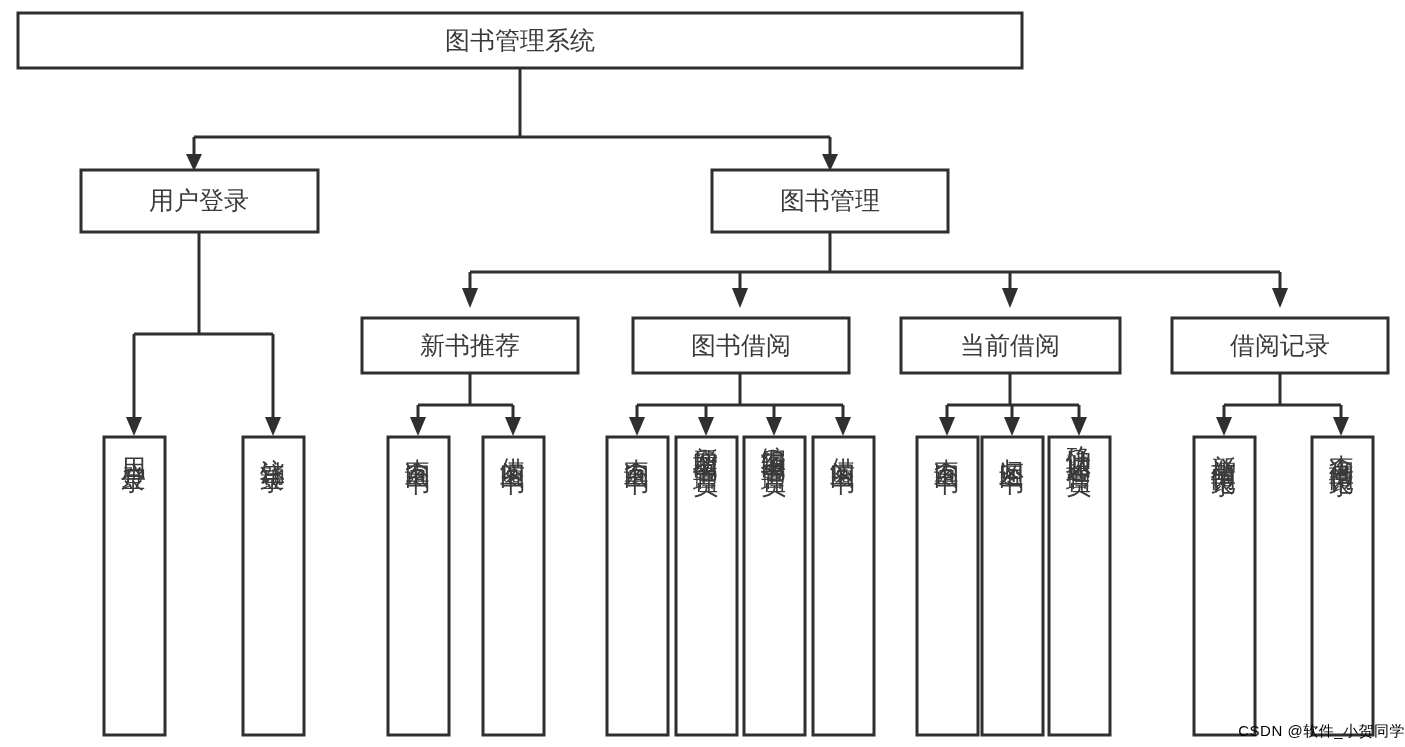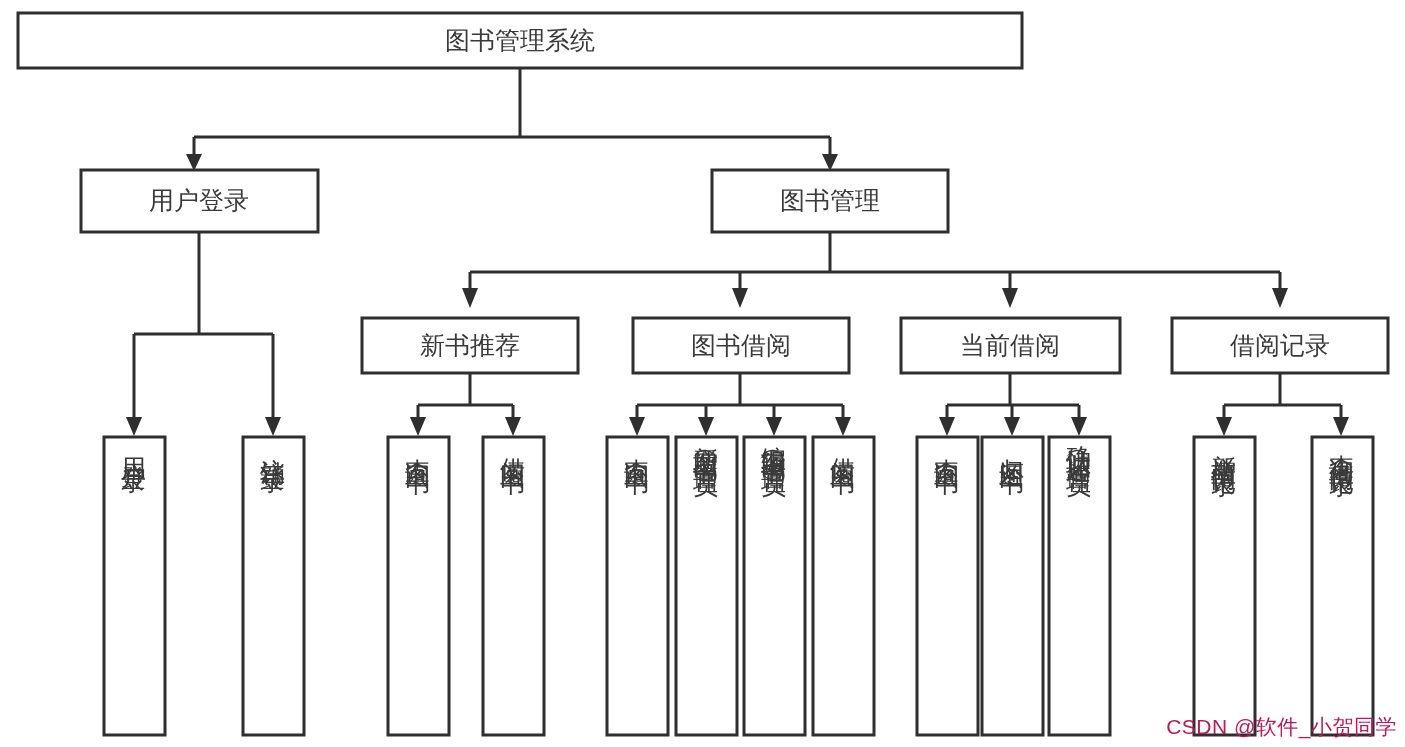--- a/index.html
+++ b/index.html
@@ -53,25 +53,25 @@
     font-family: "Liberation Sans", "DejaVu Sans", sans-serif;
     fill: #3a3a3a;
     font-size: 25px;
     writing-mode: vertical-rl;
     text-orientation: upright;
     text-anchor: middle;
     letter-spacing: 4px;
   }
   .watermark-text {
     position: absolute;
-    right: 8px;
+    right: 0;
     bottom: 6px;
     font-family: "Liberation Sans", "DejaVu Sans", sans-serif;
-    font-size: 21px;
-    color: #be185d;
+    font-size: 15px;
+    color: #000000;
     white-space: nowrap;
     letter-spacing: 0.5px;
     pointer-events: none;
   }
 </style>
 </head>
 <body>
 
 <div id="diagram-root">
 

